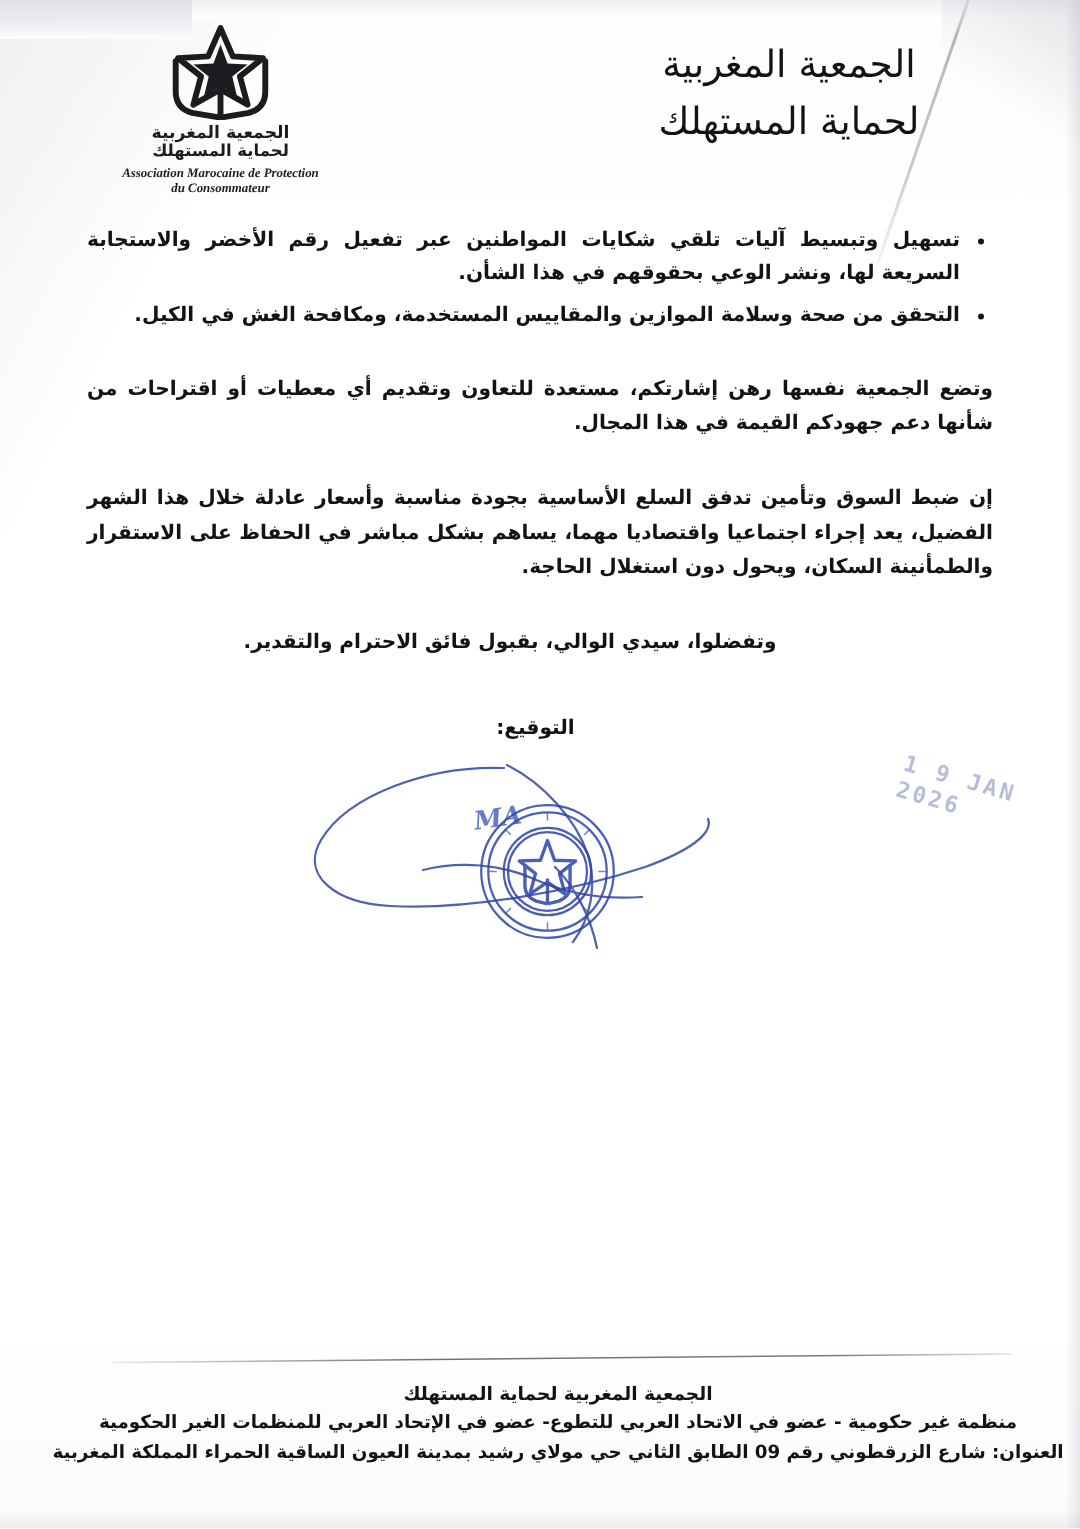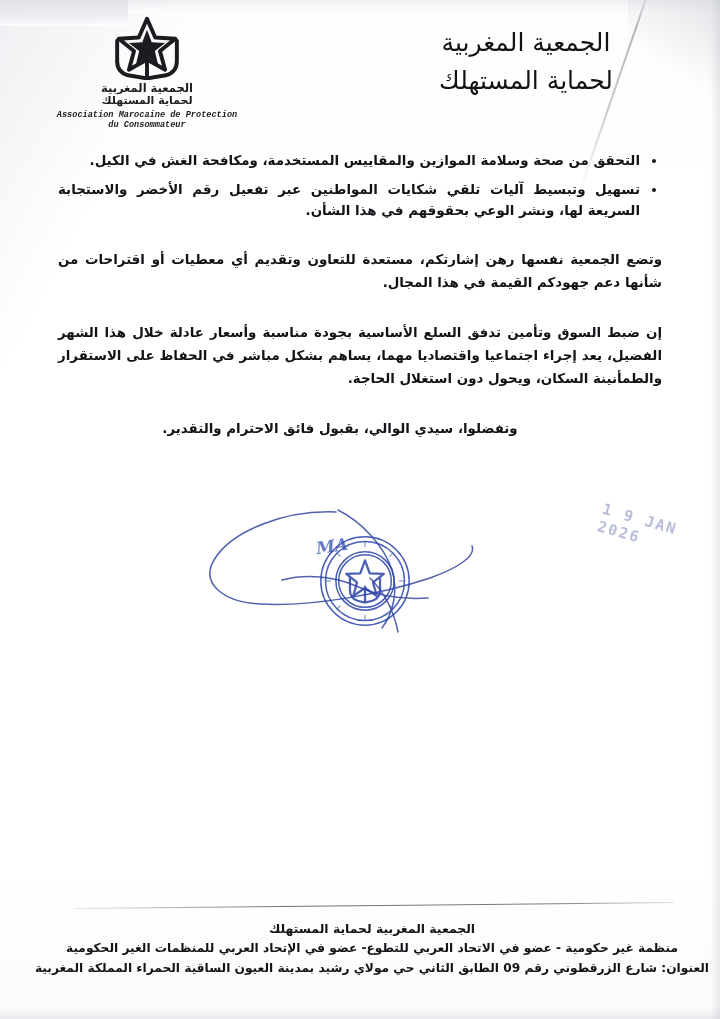--- a/index.html
+++ b/index.html
@@ -90,21 +90,21 @@
     font-family: "DejaVu Sans", sans-serif;
     font-weight: 700;
     color: #1b1c20;
     line-height: 1.05;
     letter-spacing: .5px;
   }
   .logo-ar-1 { font-size: 11.5px; }
   .logo-ar-2 { font-size: 11px; margin-top: 1px; }
   .logo-fr-1, .logo-fr-2 {
     direction: ltr;
-    font-family: Liberation Mono, monospace;
+    font-family: Liberation Serif, serif;
     font-weight: 700;
     font-style: italic;
     font-size: 8.6px;
     color: #1b1c20;
     line-height: 1.18;
   }
   .logo-fr-1 { margin-top: 3px; }
 
   .org-title {
     position: absolute;
@@ -321,30 +321,31 @@
     <div class="org-title">
       <span class="t-line">الجمعية المغربية</span>
       <span class="t-line">لحماية المستهلك</span>
     </div>
 
   </div>
 
   <div class="content">
 
     <ul class="bullets">
+      <li>تسهيل وتبسيط آليات تلقي شكايات المواطنين عبر تفعيل رقم الأخضر والاستجابة السريعة لها، ونشر الوعي بحقوقهم في هذا الشأن.</li>
       <li>التحقق من صحة وسلامة الموازين والمقاييس المستخدمة، ومكافحة الغش في الكيل.</li>
-      <li>تسهيل وتبسيط آليات تلقي شكايات المواطنين عبر تفعيل رقم الأخضر والاستجابة السريعة لها، ونشر الوعي بحقوقهم في هذا الشأن.</li>
     </ul>
 
     <p class="para p2">وتضع الجمعية نفسها رهن إشارتكم، مستعدة للتعاون وتقديم أي معطيات أو اقتراحات من شأنها دعم جهودكم القيمة في هذا المجال.</p>
 
     <p class="para p1">إن ضبط السوق وتأمين تدفق السلع الأساسية بجودة مناسبة وأسعار عادلة خلال هذا الشهر الفضيل، يعد إجراء اجتماعيا واقتصاديا مهما، يساهم بشكل مباشر في الحفاظ على الاستقرار والطمأنينة السكان، ويحول دون استغلال الحاجة.</p>
 
     <p class="closing">وتفضلوا، سيدي الوالي، بقبول فائق الاحترام والتقدير.</p>
 
+    <p class="sign-label">التوقيع:</p>
 
   </div>
 
   <div class="sign-zone">
 
     <svg class="ink-swirl" viewBox="0 0 300 130">
       <g fill="none" stroke="#2b3f9e" stroke-width="1.5" stroke-linecap="round" opacity="0.82">
         <path d="M150 4 C100 2 46 22 28 52 C14 76 38 94 74 96 C126 99 196 86 244 70 C272 60 290 48 286 38"></path>
         <path d="M152 2 C176 14 198 38 206 62 C212 82 208 104 196 120"></path>
         <path d="M212 124 C208 104 198 84 184 70"></path>

